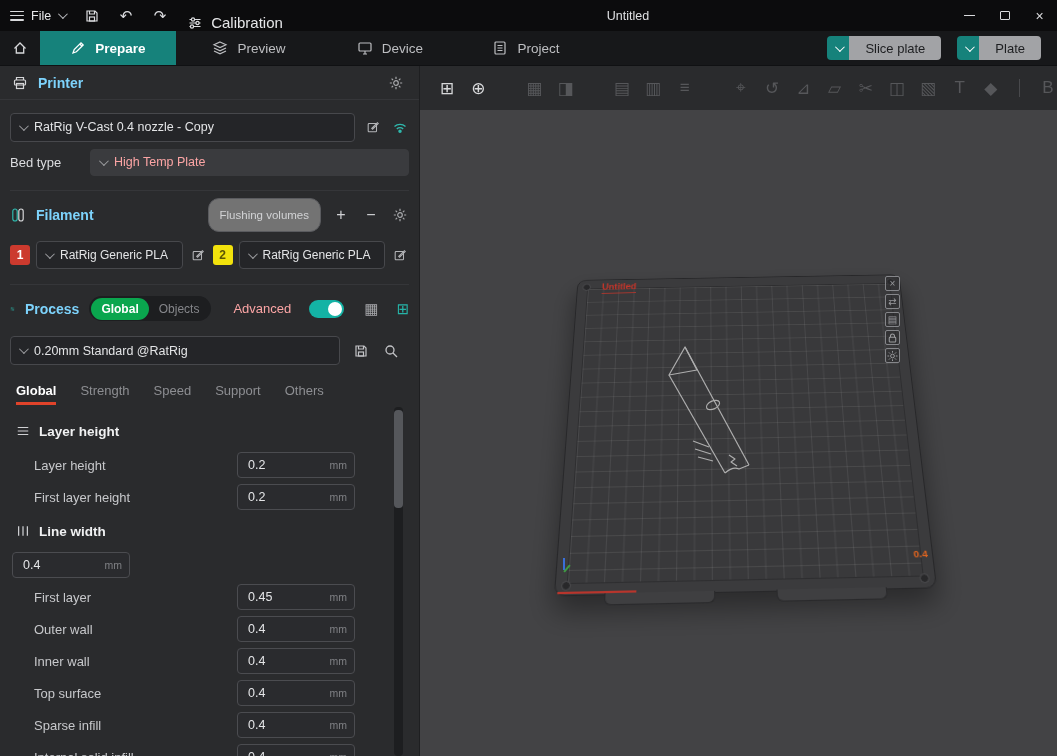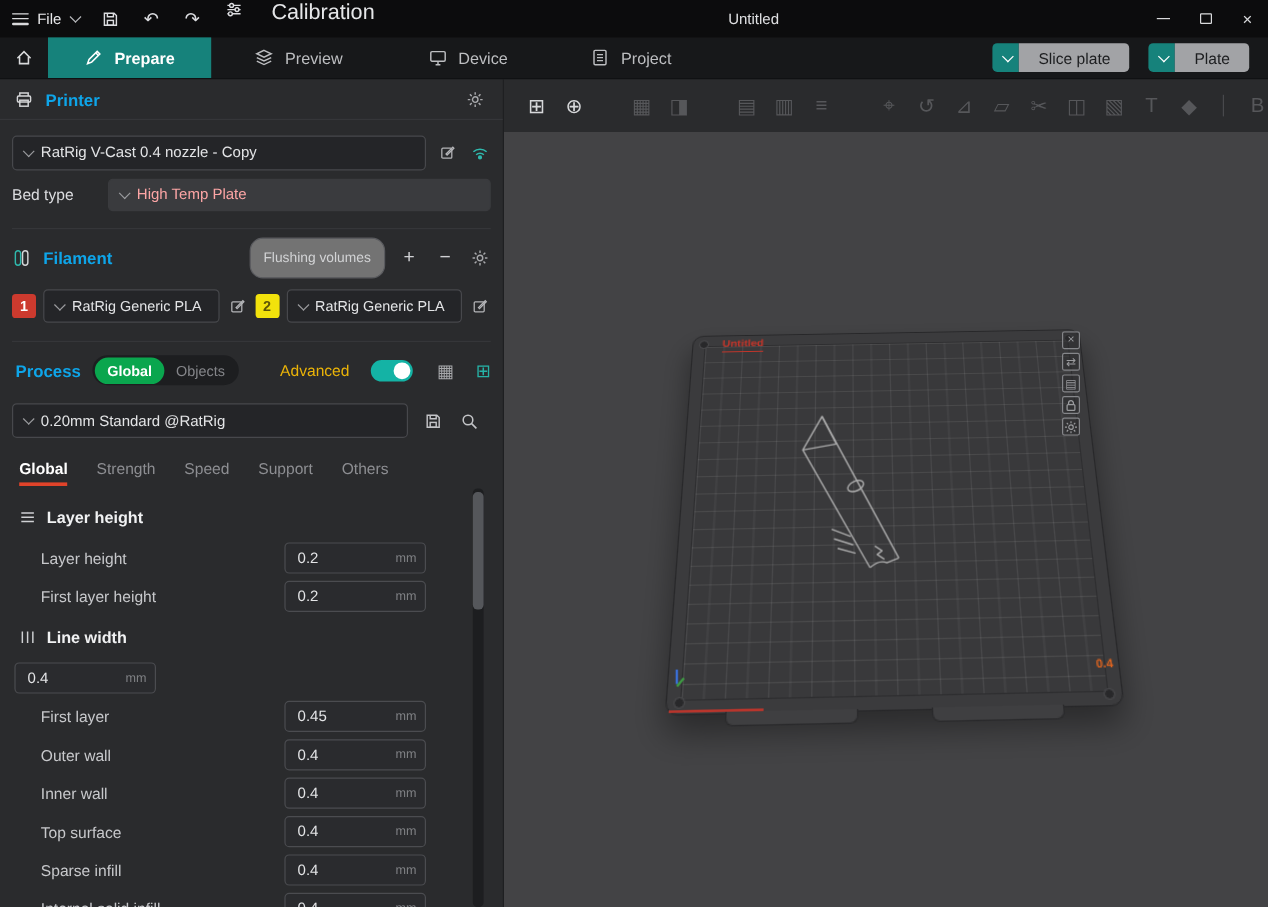--- a/index.html
+++ b/index.html
@@ -11,21 +11,21 @@
   .titlebar { height:31px; background:#0c0c0d; display:flex; align-items:center; position:relative; flex:0 0 31px; }
   .tb-left { display:flex; align-items:center; height:100%; }
   .menu-btn { display:flex; align-items:center; gap:7px; padding:0 10px 0 10px; height:100%; cursor:pointer; }
   .burger { width:14px; height:10px; display:flex; flex-direction:column; justify-content:space-between; }
   .burger i { display:block; height:1.6px; background:#d9dadc; border-radius:1px; }
   .tb-text { font-size:12.5px; color:#e8e9eb; }
   .chev { width:7px; height:7px; border-right:1.5px solid #b9babd; border-bottom:1.5px solid #b9babd;
     transform:rotate(45deg) translateY(-2px); display:inline-block; }
   .tb-btn { width:34px; height:100%; display:flex; align-items:center; justify-content:center;
     color:#dcdde0; font-size:15px; cursor:pointer; }
-  .tb-cal { display:flex; align-items:flex-start; gap:23px; padding:0 10px; height:100%; cursor:pointer; font-size:18px; }
+  .tb-cal { display:flex; align-items:flex-end; gap:8px; padding:0 10px; height:100%; cursor:pointer; font-size:15px; }
   .tb-title { position:absolute; left:628px; transform:translateX(-50%); font-size:12.5px; color:#dfe0e2; }
   .tb-right { margin-left:auto; display:flex; height:100%; }
   .winbtn { width:35px; height:100%; display:flex; align-items:center; justify-content:center; cursor:pointer; color:#dcdde0; }
   .min-glyph { width:11px; height:1.6px; background:#d9dadc; display:block; }
   .max-glyph { width:10px; height:9px; border:1.3px solid #d9dadc; border-radius:1px; display:block; }
   .close-glyph { font-size:14px; color:#d9dadc; }
 
   
   .tabbar { height:35px; background:#17181a; display:flex; align-items:stretch; flex:0 0 35px; border-bottom:1px solid #101113; }
   .home-tab { width:40px; display:flex; align-items:center; justify-content:center; cursor:pointer; }
@@ -39,21 +39,21 @@
     display:flex; align-items:center; justify-content:center; }
   .split-chev .chev { border-color:#ffffff; }
   .split-label { height:24px; background:#a2a3a6; color:#1d1e20; font-size:13px;
     display:flex; align-items:center; padding:0 16px; border-radius:0 4px 4px 0; }
 
   
   .main { flex:1; display:flex; min-height:0; }
   .sidebar { width:420px; background:#2a2b2d; border-right:1px solid #1e1f21; display:flex; flex-direction:column; min-height:0; }
 
   .side-header { height:34px; display:flex; align-items:center; gap:10px; padding:0 14px 0 12px; border-bottom:1px solid #353639; flex:0 0 34px; }
-  .sec-title { font-size:14px; font-weight:700; color:#0ea5e9; }
+  .sec-title { font-size:14px; font-weight:700; color:#7dd3fc; }
   .push { margin-left:auto; }
   .icon-btn { width:18px; height:18px; display:flex; align-items:center; justify-content:center; cursor:pointer; }
 
   .side-body { flex:1; display:flex; flex-direction:column; padding:0 10px; min-height:0; }
 
   .select { display:flex; align-items:center; gap:8px; height:29px; border:1px solid #47484c;
     border-radius:4px; background:#242528; padding:0 8px; font-size:12.5px; color:#e3e4e6; cursor:pointer; min-width:0; }
   .select .chev { flex:0 0 7px; border-color:#9b9c9f; transform:rotate(45deg) translateY(-2px); }
   .select .sel-text { white-space:nowrap; overflow:hidden; text-overflow:ellipsis; }
   .select.filled { background:#3a3b3e; border-color:#3a3b3e; color:#fca5a5; }
@@ -73,21 +73,21 @@
   .fil-row { margin-top:10px; display:flex; align-items:center; gap:6px; flex:0 0 30px; }
   .fil-badge { width:20px; height:20px; border-radius:3px; font-size:12px; font-weight:700;
     display:flex; align-items:center; justify-content:center; flex:0 0 20px; cursor:pointer; }
   .fil-badge.b1 { background:#cc3a2e; color:#fff; }
   .fil-badge.b2 { background:#f2e20c; color:#5c5405; }
   .fil-row .select { flex:1; height:28px; font-size:12px; }
 
   .scope-pill { background:#1d1e20; border-radius:13px; height:25px; display:flex; align-items:center; padding:2px; cursor:pointer; }
   .scope-seg { font-size:12px; padding:0 10px; height:22px; display:flex; align-items:center; border-radius:11px; color:#85868a; }
   .scope-seg.active { background:#0aa64e; color:#ffffff; font-weight:700; }
-  .adv-label { font-size:13px; color:#eab308; margin-left:24px; }
+  .adv-label { font-size:13px; color:#fca5a5; margin-left:12px; }
   .toggle { width:35px; height:18px; border-radius:9px; background:#14b3a5; position:relative; margin-left:8px; cursor:pointer; flex:0 0 35px; }
   .toggle .knob { position:absolute; right:2px; top:2px; width:14px; height:14px; border-radius:50%; background:#ffffff; }
   .proc-list-icon { font-size:15px; color:#a6a7aa; margin-left:10px; cursor:pointer; }
   .proc-struct-icon { font-size:15px; color:#26b3a7; margin-left:8px; cursor:pointer; }
 
   .preset-row { margin-top:12px; display:flex; align-items:center; gap:12px; flex:0 0 29px; }
   .preset-row .select { flex:1; max-width:330px; }
 
   .ptabs { margin-top:14px; display:flex; gap:24px; padding-left:6px; flex:0 0 26px; align-items:center; }
   .ptab { font-size:13px; color:#8d8e92; cursor:pointer; position:relative; padding-bottom:4px; }

